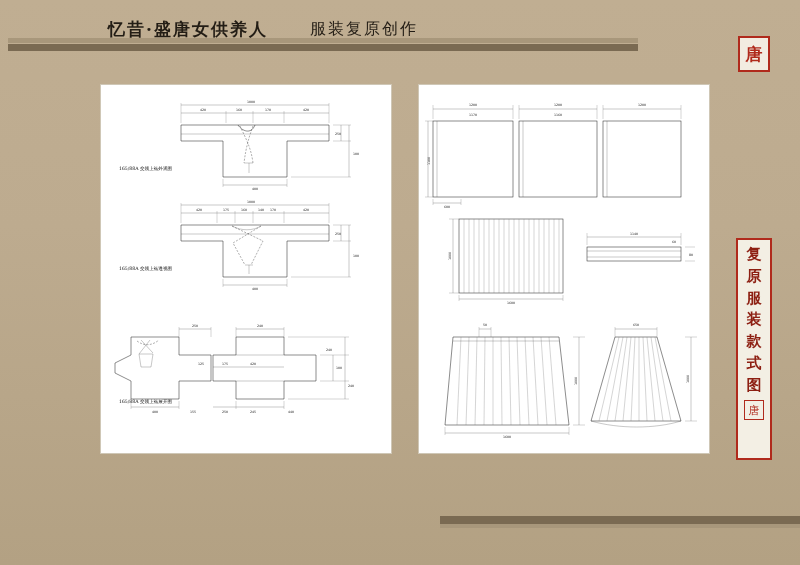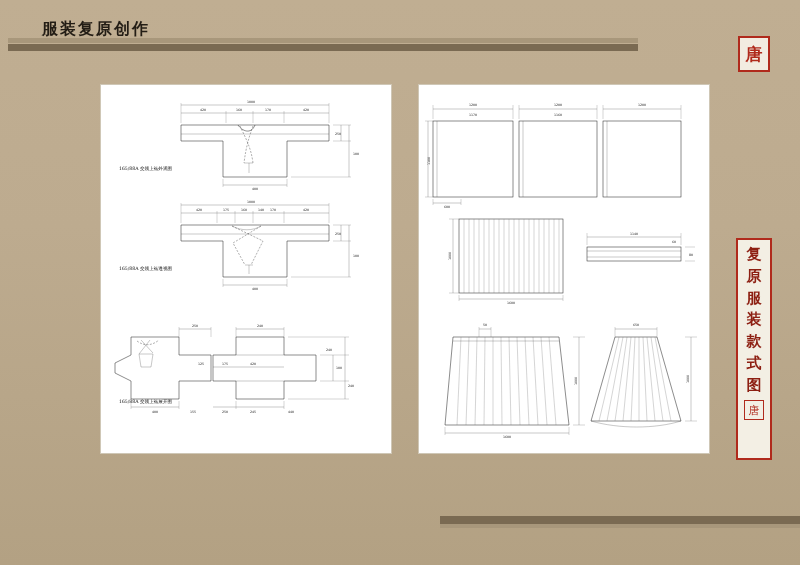--- a/index.html
+++ b/index.html
@@ -28,21 +28,21 @@
     display:flex;align-items:center;
   }
   .title-main{
     margin-left:108px;
     font-family:"DejaVu Serif", serif;
     font-size:17px;color:#231d15;letter-spacing:2px;font-weight:bold;
   }
   .title-sub{
     margin-left:42px;
     font-family:"DejaVu Serif", serif;
-    font-size:16px;color:#231d15;letter-spacing:2px;font-weight:bold;
+    font-size:16px;color:#231d15;letter-spacing:2px;font-weight:normal;
   }
   .bottombar{
     position:absolute;left:440px;top:516px;width:360px;height:8px;
     background:#7a6a52;
   }
   .bottombar2{
     position:absolute;left:440px;top:524px;width:360px;height:4px;
     background:#a8977b;
   }
   
@@ -88,20 +88,21 @@
   .ext{stroke:#555;stroke-width:0.25;fill:none;}
   .dash{stroke:#333;stroke-width:0.4;fill:none;stroke-dasharray:2 1.4;}
   .pleat{stroke:#666;stroke-width:0.28;fill:none;}
 </style>
 </head>
 <body>
 
 <div class="page">
 
   <div class="title-row">
+    <div class="title-main">忆昔·盛唐女供养人</div>
     <div class="title-sub">服装复原创作</div>
   </div>
   <div class="topbar-left2"></div>
   <div class="topbar-left"></div>
 
   <div class="seal">
     <span>唐</span>
   </div>
 
   <div class="plaque">

